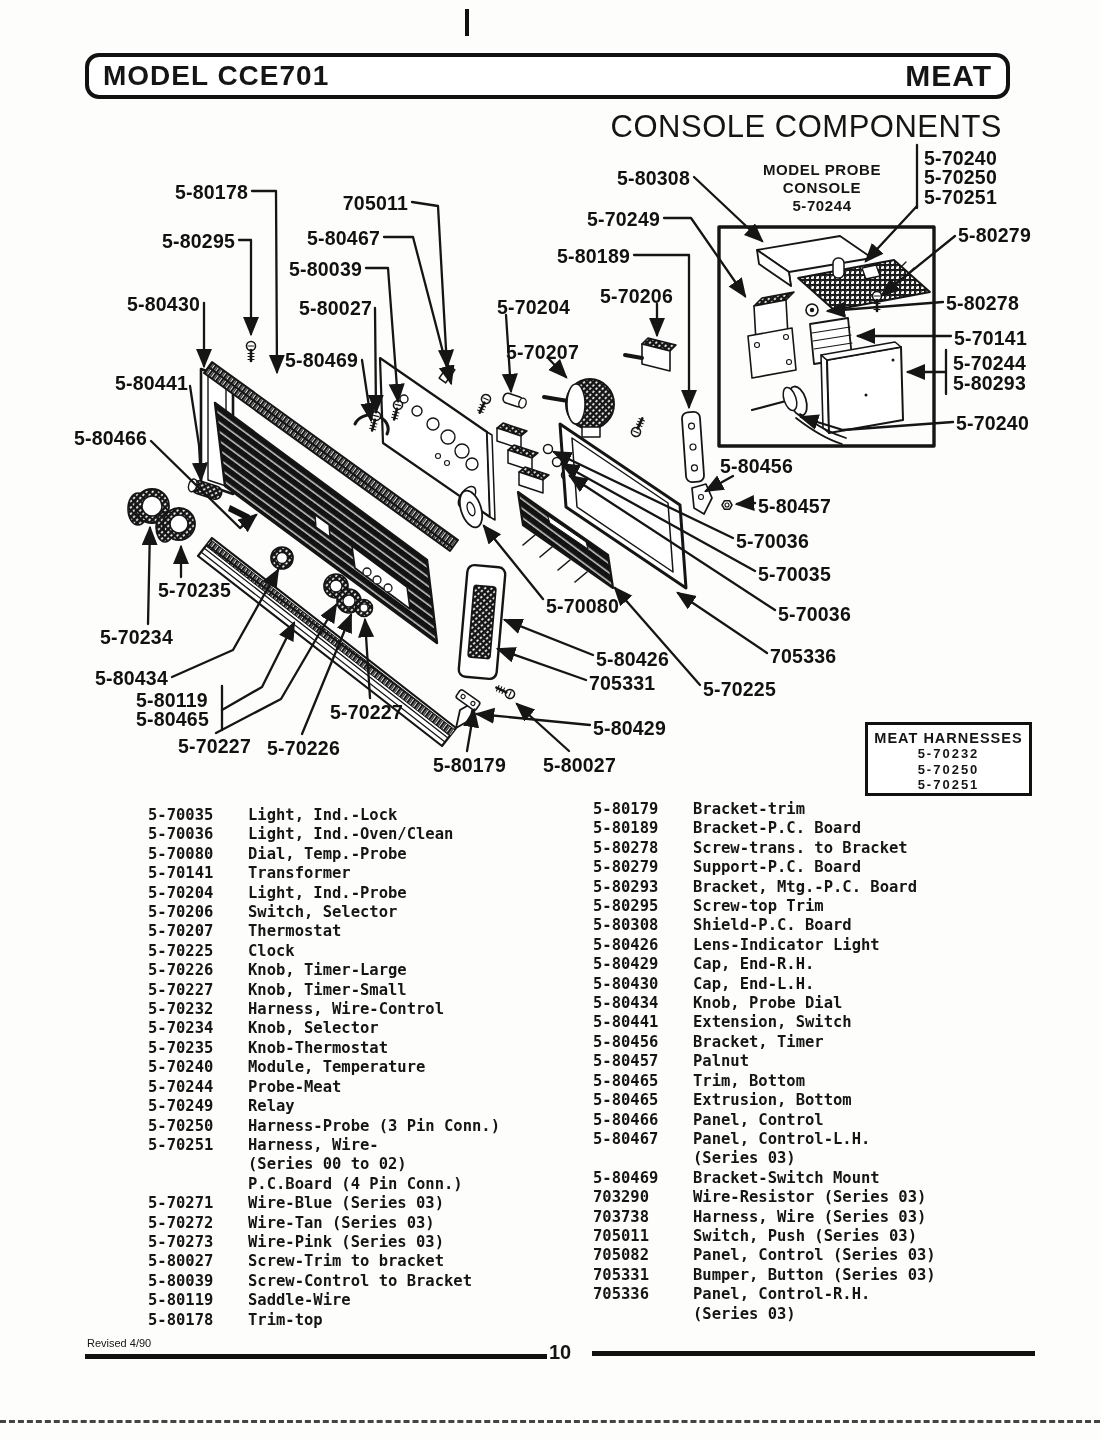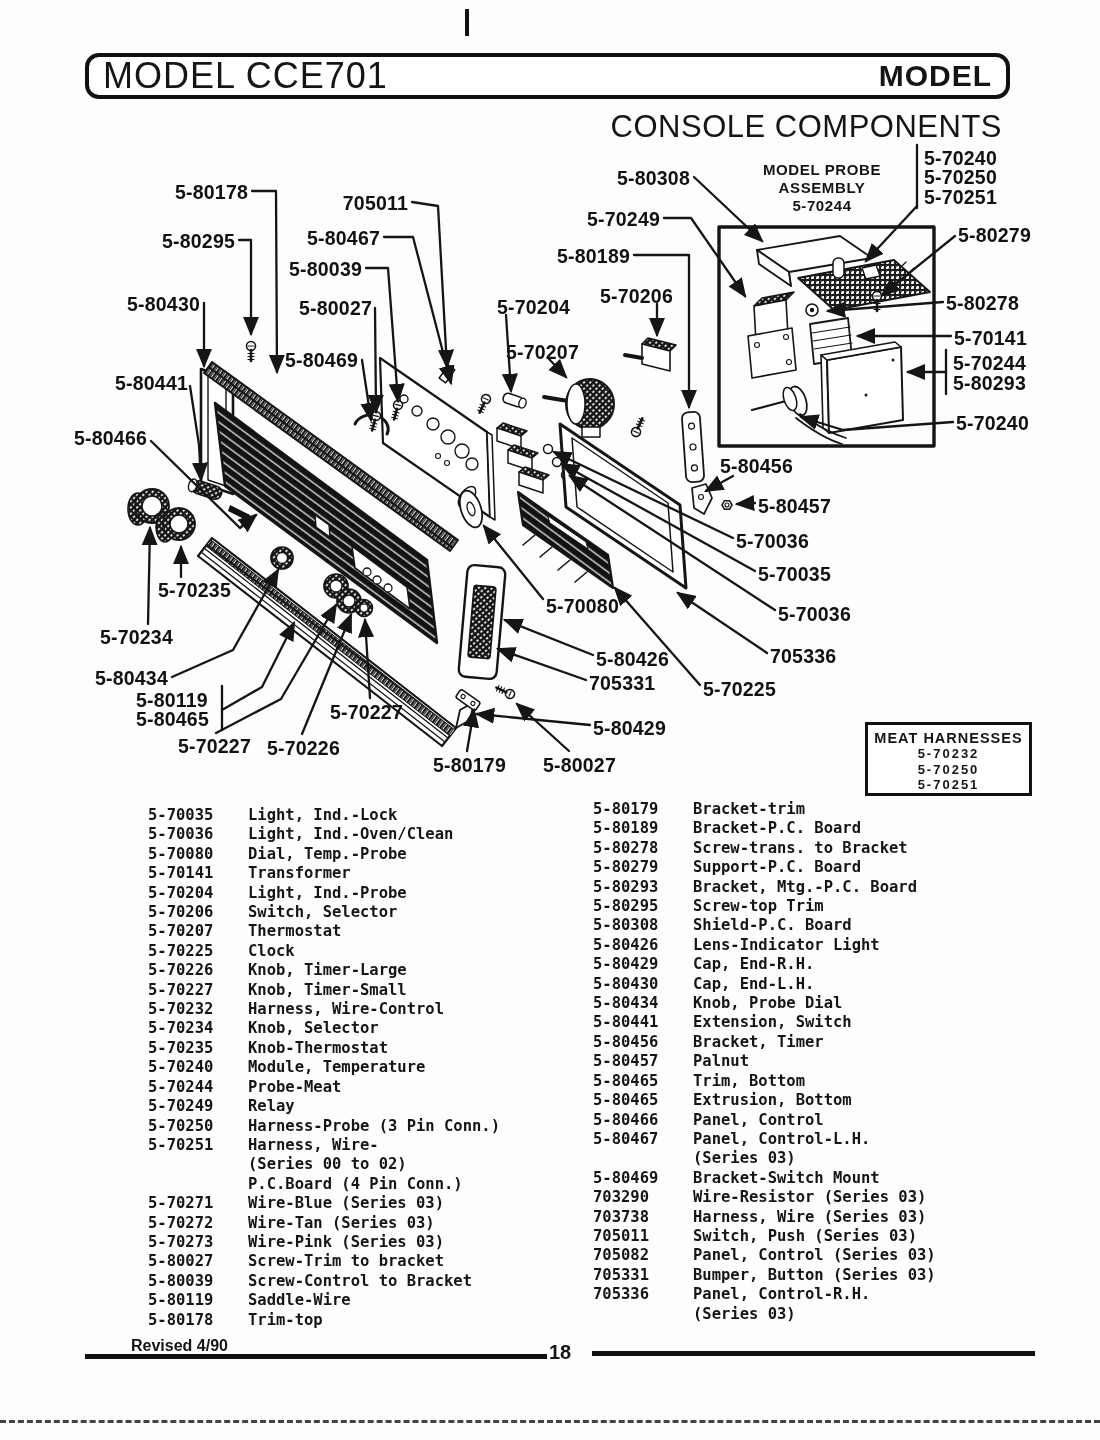--- a/index.html
+++ b/index.html
@@ -2,57 +2,57 @@
 <html><head>
 <meta charset="utf-8">
 <style>
   html,body{margin:0;padding:0;background:#e8e8e4;}
   .page{position:relative;width:1100px;height:1440px;background:#fdfdfb;margin:0 auto;
         font-family:"Liberation Sans",sans-serif;color:#151515;overflow:hidden;}
   
   .hdr-box{position:absolute;left:85px;top:53px;width:925px;height:46px;border:4.5px solid #111;
            border-radius:14px;display:flex;align-items:center;justify-content:space-between;
            padding:0 14px;box-sizing:border-box;background:#fff;}
-  .hdr-model{font-size:36px;font-weight:400;letter-spacing:1px;text-align:center;}
+  .hdr-model{font-size:28px;font-weight:700;letter-spacing:1px;text-align:center;}
   .hdr-right{font-size:30px;font-weight:900;letter-spacing:1px;}
   .page-title{position:absolute;right:98px;top:109px;font-size:31px;font-weight:400;letter-spacing:.5px;}
   
   #art{position:absolute;left:0;top:0;width:1100px;height:1440px;}
   #callout-layer{position:absolute;left:0;top:0;width:1100px;height:1440px;pointer-events:none;}
   .callout{position:absolute;font-size:19.5px;font-weight:700;letter-spacing:.2px;white-space:nowrap;color:#111;}
   #mp-title{position:absolute;left:757px;top:161px;width:130px;text-align:center;
             font-size:15px;line-height:18px;font-weight:900;letter-spacing:.6px;}
   .wire-box{position:absolute;left:865px;top:722px;width:167px;height:74px;border:3.5px solid #111;
             box-sizing:border-box;text-align:center;background:#fff;}
   .wire-box .wb-title{font-size:14.5px;font-weight:900;letter-spacing:1px;margin-top:5px;}
   .wire-box .wb-num{font-size:13px;font-weight:900;letter-spacing:2px;line-height:15.5px;}
   
   .plist{position:absolute;font-family:"DejaVu Sans Mono","Liberation Mono",monospace;
          font-size:15.5px;font-weight:700;line-height:19.4px;white-space:pre;}
   #plist-left{left:148px;top:806px;}
   #plist-right{left:593px;top:800px;}
   .prow{display:grid;grid-template-columns:100px auto;}
   
-  .foot-rev{position:absolute;left:87px;top:1337px;font-size:16px;font-weight:700;margin-left:44px;}
+  .foot-rev{position:absolute;left:87px;top:1337px;font-size:11px;font-weight:400;}
   .foot-line1{position:absolute;left:85px;top:1354px;width:462px;height:4.5px;background:#111;}
   .foot-page{position:absolute;left:549px;top:1341px;font-size:20px;font-weight:800;}
   .foot-line2{position:absolute;left:592px;top:1351px;width:443px;height:4.5px;background:#111;}
   .bottom-dash{position:absolute;left:0;top:1420px;width:1100px;border-top:3px dashed #444;}
   .top-tick{position:absolute;left:465px;top:9px;width:4px;height:27px;background:#111;}
 </style>
 </head>
 <body>
 
 <div class="page">
 
   <div class="top-tick"></div>
 
   <div class="hdr-box">
     <span class="hdr-model">MODEL CCE701</span>
-    <span class="hdr-right">MODEL</span>
+    <span class="hdr-right">MEAT</span>
   </div>
   <div class="page-title">CONSOLE COMPONENTS</div>
 
   <svg id="art" viewBox="0 0 1100 1440" fill="none" stroke="#151515" stroke-width="2" stroke-linejoin="round" stroke-linecap="round">
     <defs>
       <marker id="arrow" markerWidth="9" markerHeight="8" refX="7.5" refY="3.5" orient="auto">
         <path d="M0,0 L8.5,3.5 L0,7 Z" fill="#151515" stroke="none"></path>
       </marker>
       <pattern id="ph" width="4.4" height="4.4" patternUnits="userSpaceOnUse" patternTransform="rotate(45)">
         <rect width="4.4" height="4.4" fill="#fff"></rect>
@@ -333,21 +333,21 @@
         <polyline points="586,680 498,649" marker-end="url(#arrow)"></polyline>
         <polyline points="767,653 678,593" marker-end="url(#arrow)"></polyline>
         <polyline points="700,685 615,588" marker-end="url(#arrow)"></polyline>
         <polyline points="590,725 477,714" marker-end="url(#arrow)"></polyline>
       </g>
   </svg>
 
   <div id="callout-layer">
     <div id="mp-title">
         <div>MODEL PROBE</div>
-        <div>ASSEMBLY</div>
+        <div>CONSOLE</div>
         <div>5-70244</div>
       </div>
     <div class="wire-box">
       <div class="wb-title">MEAT HARNESSES</div>
       <div id="wb-nums">
           <div class="wb-num">5-70232</div>
           <div class="wb-num">5-70250</div>
           <div class="wb-num">5-70251</div>
         </div>
     </div>
@@ -397,16 +397,16 @@
       <div class="callout" style="left: 770px; top: 645px;">705336</div>
       <div class="callout" style="left: 703px; top: 678px;">5-70225</div>
       <div class="callout" style="left: 593px; top: 717px;">5-80429</div>
     </div>
 
   <div id="plist-left" class="plist"><div class="prow"><span>5-70035</span><span>Light, Ind.-Lock</span></div><div class="prow"><span>5-70036</span><span>Light, Ind.-Oven/Clean</span></div><div class="prow"><span>5-70080</span><span>Dial, Temp.-Probe</span></div><div class="prow"><span>5-70141</span><span>Transformer</span></div><div class="prow"><span>5-70204</span><span>Light, Ind.-Probe</span></div><div class="prow"><span>5-70206</span><span>Switch, Selector</span></div><div class="prow"><span>5-70207</span><span>Thermostat</span></div><div class="prow"><span>5-70225</span><span>Clock</span></div><div class="prow"><span>5-70226</span><span>Knob, Timer-Large</span></div><div class="prow"><span>5-70227</span><span>Knob, Timer-Small</span></div><div class="prow"><span>5-70232</span><span>Harness, Wire-Control</span></div><div class="prow"><span>5-70234</span><span>Knob, Selector</span></div><div class="prow"><span>5-70235</span><span>Knob-Thermostat</span></div><div class="prow"><span>5-70240</span><span>Module, Temperature</span></div><div class="prow"><span>5-70244</span><span>Probe-Meat</span></div><div class="prow"><span>5-70249</span><span>Relay</span></div><div class="prow"><span>5-70250</span><span>Harness-Probe (3 Pin Conn.)</span></div><div class="prow"><span>5-70251</span><span>Harness, Wire-</span></div><div class="prow"><span></span><span>(Series 00 to 02)</span></div><div class="prow"><span></span><span>P.C.Board (4 Pin Conn.)</span></div><div class="prow"><span>5-70271</span><span>Wire-Blue (Series 03)</span></div><div class="prow"><span>5-70272</span><span>Wire-Tan (Series 03)</span></div><div class="prow"><span>5-70273</span><span>Wire-Pink (Series 03)</span></div><div class="prow"><span>5-80027</span><span>Screw-Trim to bracket</span></div><div class="prow"><span>5-80039</span><span>Screw-Control to Bracket</span></div><div class="prow"><span>5-80119</span><span>Saddle-Wire</span></div><div class="prow"><span>5-80178</span><span>Trim-top</span></div></div>
   <div id="plist-right" class="plist"><div class="prow"><span>5-80179</span><span>Bracket-trim</span></div><div class="prow"><span>5-80189</span><span>Bracket-P.C. Board</span></div><div class="prow"><span>5-80278</span><span>Screw-trans. to Bracket</span></div><div class="prow"><span>5-80279</span><span>Support-P.C. Board</span></div><div class="prow"><span>5-80293</span><span>Bracket, Mtg.-P.C. Board</span></div><div class="prow"><span>5-80295</span><span>Screw-top Trim</span></div><div class="prow"><span>5-80308</span><span>Shield-P.C. Board</span></div><div class="prow"><span>5-80426</span><span>Lens-Indicator Light</span></div><div class="prow"><span>5-80429</span><span>Cap, End-R.H.</span></div><div class="prow"><span>5-80430</span><span>Cap, End-L.H.</span></div><div class="prow"><span>5-80434</span><span>Knob, Probe Dial</span></div><div class="prow"><span>5-80441</span><span>Extension, Switch</span></div><div class="prow"><span>5-80456</span><span>Bracket, Timer</span></div><div class="prow"><span>5-80457</span><span>Palnut</span></div><div class="prow"><span>5-80465</span><span>Trim, Bottom</span></div><div class="prow"><span>5-80465</span><span>Extrusion, Bottom</span></div><div class="prow"><span>5-80466</span><span>Panel, Control</span></div><div class="prow"><span>5-80467</span><span>Panel, Control-L.H.</span></div><div class="prow"><span></span><span>(Series 03)</span></div><div class="prow"><span>5-80469</span><span>Bracket-Switch Mount</span></div><div class="prow"><span>703290</span><span>Wire-Resistor (Series 03)</span></div><div class="prow"><span>703738</span><span>Harness, Wire (Series 03)</span></div><div class="prow"><span>705011</span><span>Switch, Push (Series 03)</span></div><div class="prow"><span>705082</span><span>Panel, Control (Series 03)</span></div><div class="prow"><span>705331</span><span>Bumper, Button (Series 03)</span></div><div class="prow"><span>705336</span><span>Panel, Control-R.H.</span></div><div class="prow"><span></span><span>(Series 03)</span></div></div>
 
   <div class="foot-rev">Revised 4/90</div>
   <div class="foot-line1"></div>
-  <div class="foot-page">18</div>
+  <div class="foot-page">10</div>
   <div class="foot-line2"></div>
   <div class="bottom-dash"></div>
 </div>
 
 </body></html>

